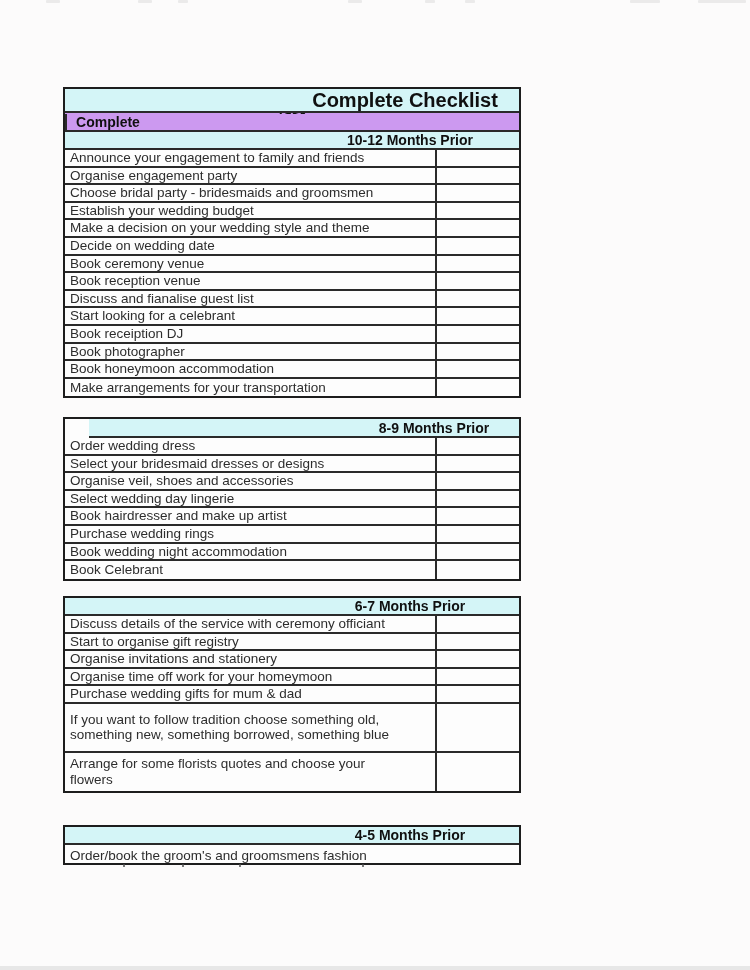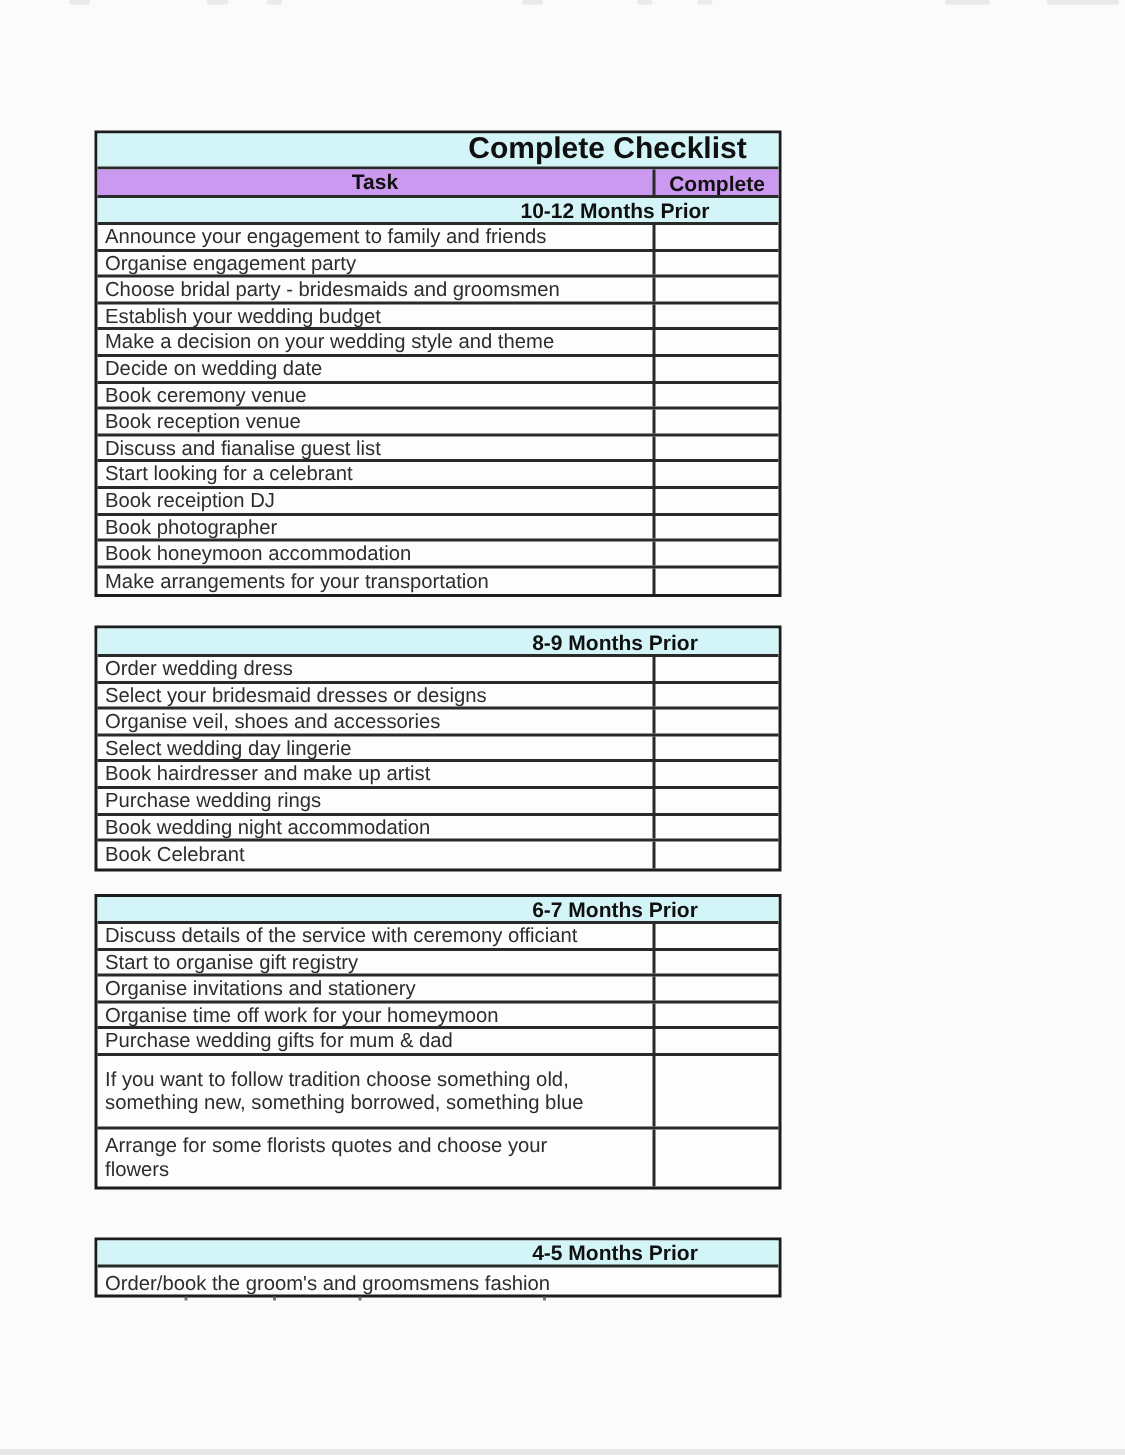--- a/index.html
+++ b/index.html
@@ -40,21 +40,21 @@
   .c-task{flex:1;padding-left:5px;font-size:13.5px;line-height:15.5px;white-space:pre-line;}
   .c-complete{width:84px;border-left:2px solid #2a2a2a;}
   
   .title-row{height:24px;background:var(--title-bg);}
   .title-text{
     position:absolute;left:340px;top:50%;
     transform:translate(-50%,-50%);
     font-size:20px;font-weight:bold;color:#101010;white-space:nowrap;
   }
   
-  .col-header-row{height:19px;background:var(--header-bg);}
+  .col-header-row{height:19px;background:var(--header-bg);flex-direction:column;}
   .col-header-row .cell{justify-content:center;font-weight:bold;font-size:14px;color:#101010;padding-left:0;}
   
   .section-row{height:18px;background:var(--section-bg);}
   .section-text{
     position:absolute;left:345px;top:50%;
     transform:translate(-50%,-50%);
     font-size:14px;font-weight:bold;color:#101010;white-space:nowrap;
   }
   
   .t1 .task-row{height:17.6px;}
@@ -147,21 +147,21 @@
             <div class="cell c-complete"></div>
           </div>
           <div class="row task-row">
             <div class="cell c-task">Make arrangements for your transportation</div>
             <div class="cell c-complete"></div>
           </div>
         </div>
     </div>
 
     <div class="tbl t2" style="top:417px;">
-      <div class="row section-row" style="height:19px;">
+      <div class="row section-row" style="height:19px;margin-left:24px;">
         <span class="section-text">8-9 Months Prior</span>
       </div>
       <div class="rows">
           <div class="row task-row">
             <div class="cell c-task">Order wedding dress</div>
             <div class="cell c-complete"></div>
           </div>
           <div class="row task-row">
             <div class="cell c-task">Select your bridesmaid dresses or designs</div>
             <div class="cell c-complete"></div>

